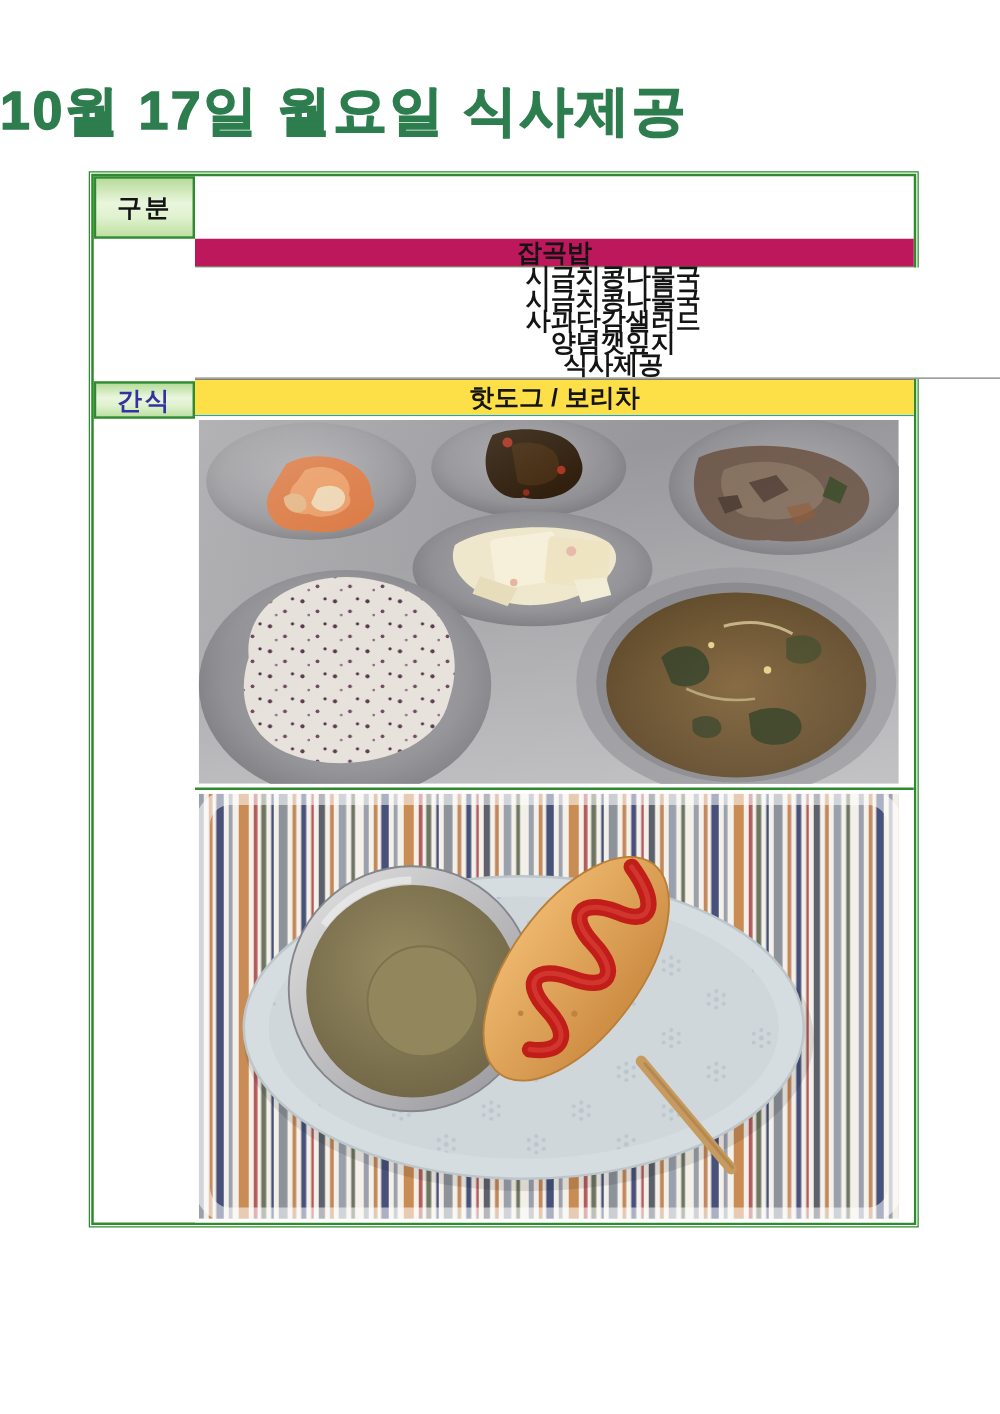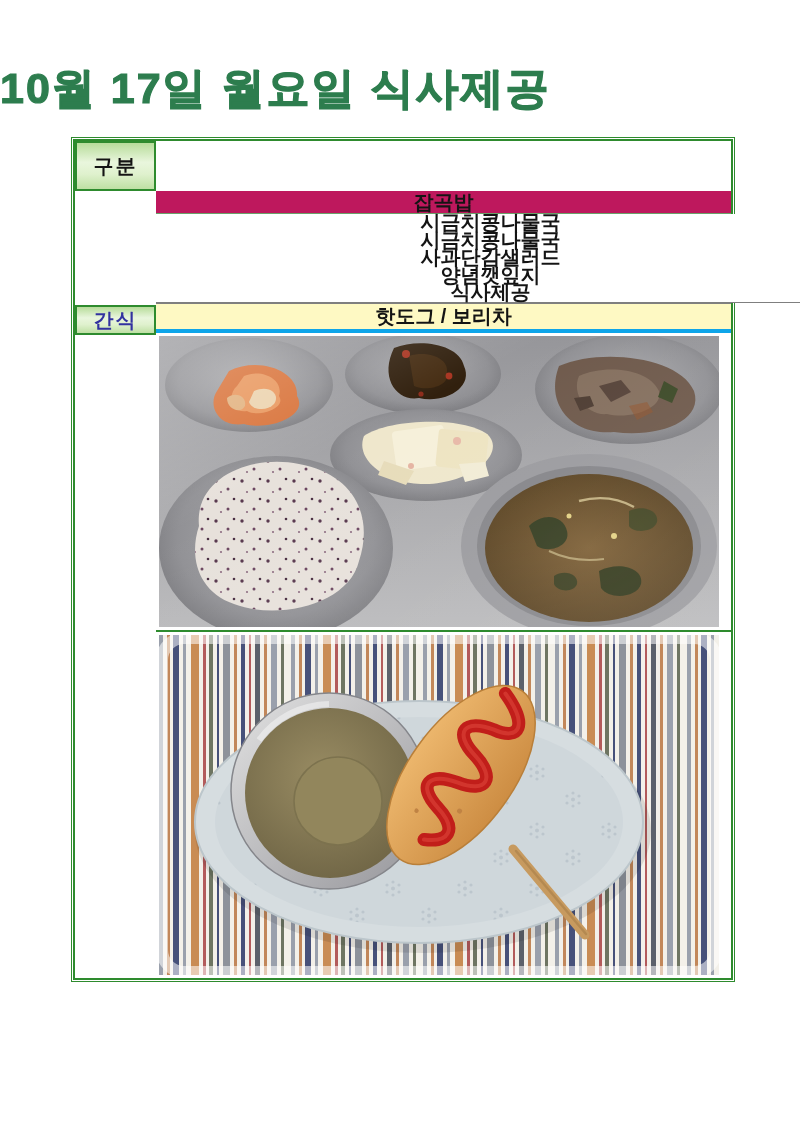--- a/index.html
+++ b/index.html
@@ -41,22 +41,22 @@
     border-bottom:1px solid #69a269;
   }
   .cell-menu-items{
     left:81px;top:73px;width:669px;height:89px;background:#fff;
     flex-direction:column;justify-content:center;
     border-bottom:1px solid #7f7f7f;
   }
   .cell-menu-items .menu-line{line-height:17.6px;}
   .cell-snack-label{top:164px;height:30px;color:#3232a0;}
   .cell-snack-value{
-    left:81px;top:162px;width:575px;height:30px;background:#fef9c3;
-    border-top:1px solid #7f7f7f;border-bottom:4px solid #0ea5e9;
+    left:81px;top:162px;width:575px;height:30px;background:#fde047;
+    border-top:1px solid #7f7f7f;border-bottom:1px solid #0ea5e9;
   }
   .cell-photo-label{top:192px;height:645px;}
   .cell-photo1{
     left:81px;top:192px;width:575px;height:299px;background:#fff;
     border-bottom:2px solid #2e8b2e;
     justify-content:flex-start;align-items:flex-start;padding:3px 0 0 3px;
   }
   .cell-photo2{
     left:81px;top:491px;width:575px;height:346px;background:#fff;
     justify-content:flex-start;align-items:flex-start;padding:3px 0 0 3px;

